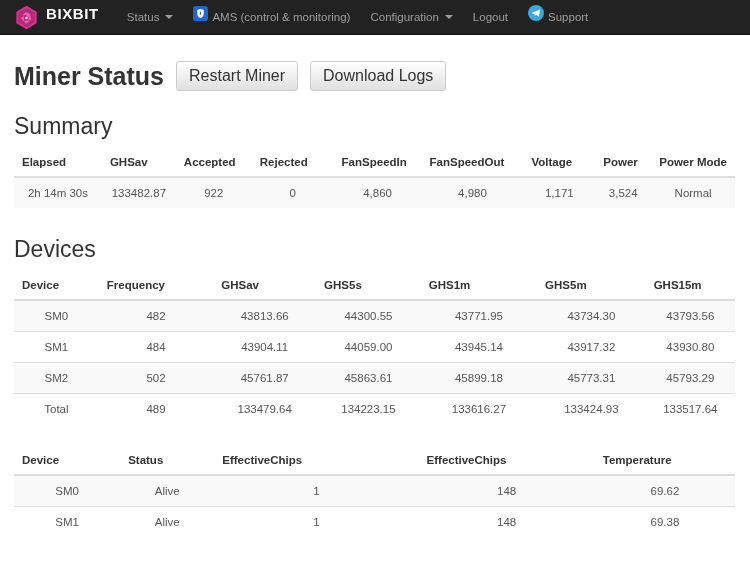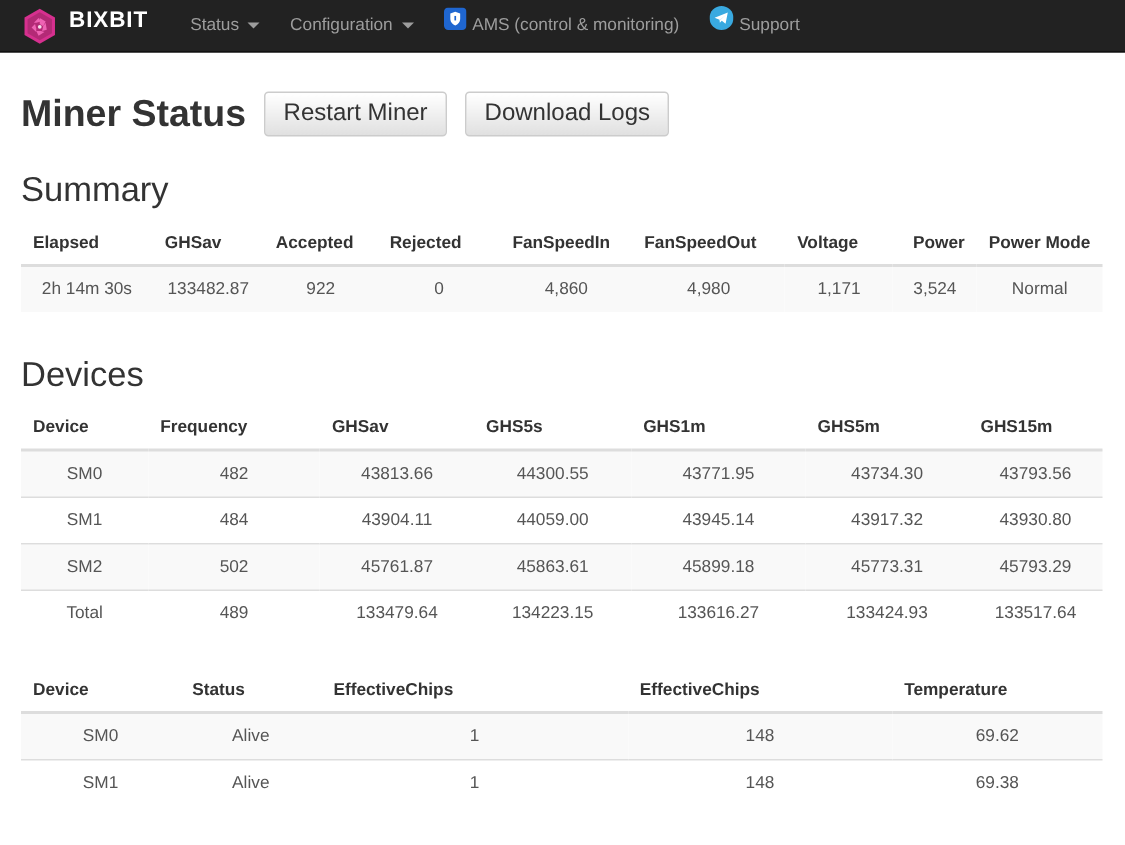--- a/index.html
+++ b/index.html
@@ -162,35 +162,38 @@
 
   <div class="nav-links">
 
     <a class="nav-item" href="#">
       <span>Status</span>
       <span class="caret"></span>
     </a>
 
 
     <a class="nav-item" href="#">
-      <span>Configuration</span>
-      <span class="caret"></span>
-    </a>
-
-    <a class="nav-item" href="#">
       <span class="nav-icon">
         <svg viewBox="0 0 16 16" width="15" height="15" xmlns="http://www.w3.org/2000/svg">
           <rect x="0" y="0" width="16" height="16" rx="3" fill="#1f66d0"></rect>
           <path d="M8 3 L11.5 4.3 L11.5 8.2 C11.5 10.4 9.9 12.1 8 12.8 C6.1 12.1 4.5 10.4 4.5 8.2 L4.5 4.3 Z" fill="#ffffff"></path>
           <rect x="7.4" y="6" width="1.2" height="3.2" fill="#1f66d0"></rect>
         </svg>
       </span>
       <span>AMS (control &amp; monitoring)</span>
     </a>
 
+    <a class="nav-item" href="#">
+      <span>Configuration</span>
+      <span class="caret"></span>
+    </a>
+
+    <a class="nav-item" href="#">
+      <span>Logout</span>
+    </a>
 
     <a class="nav-item" href="#">
       <span class="nav-icon">
         <svg viewBox="0 0 16 16" width="16" height="16" xmlns="http://www.w3.org/2000/svg">
           <circle cx="8" cy="8" r="8" fill="#39a9e0"></circle>
           <path d="M3.4 7.9 L12.2 4.4 L10.7 11.8 L8.2 9.8 L6.9 11.1 L6.7 9.2 Z" fill="#ffffff"></path>
           <path d="M6.7 9.2 L11.3 5.6 L6.9 9.6 Z" fill="#cfe9f8"></path>
         </svg>
       </span>
       <span>Support</span>
@@ -212,21 +215,21 @@
   <table class="tbl">
     <thead>
       <tr id="summary-head-row">
           <th style="width: 88px;">Elapsed</th>
           <th style="width: 74px;">GHSav</th>
           <th style="width: 76px;">Accepted</th>
           <th style="width: 82px;">Rejected</th>
           <th style="width: 88px;">FanSpeedIn</th>
           <th style="width: 102px;">FanSpeedOut</th>
           <th style="width: 72px;">Voltage</th>
-          <th style="width: 56px; text-align: right;">Power</th>
+          <th style="width: 56px;">Power</th>
           <th style="width: 80px;">Power Mode</th>
         </tr>
     </thead>
     <tbody id="summary-body">
         <tr class="striped">
           <td>2h 14m 30s</td>
           <td>133482.87</td>
           <td>922</td>
           <td>0</td>
           <td>4,860</td>

